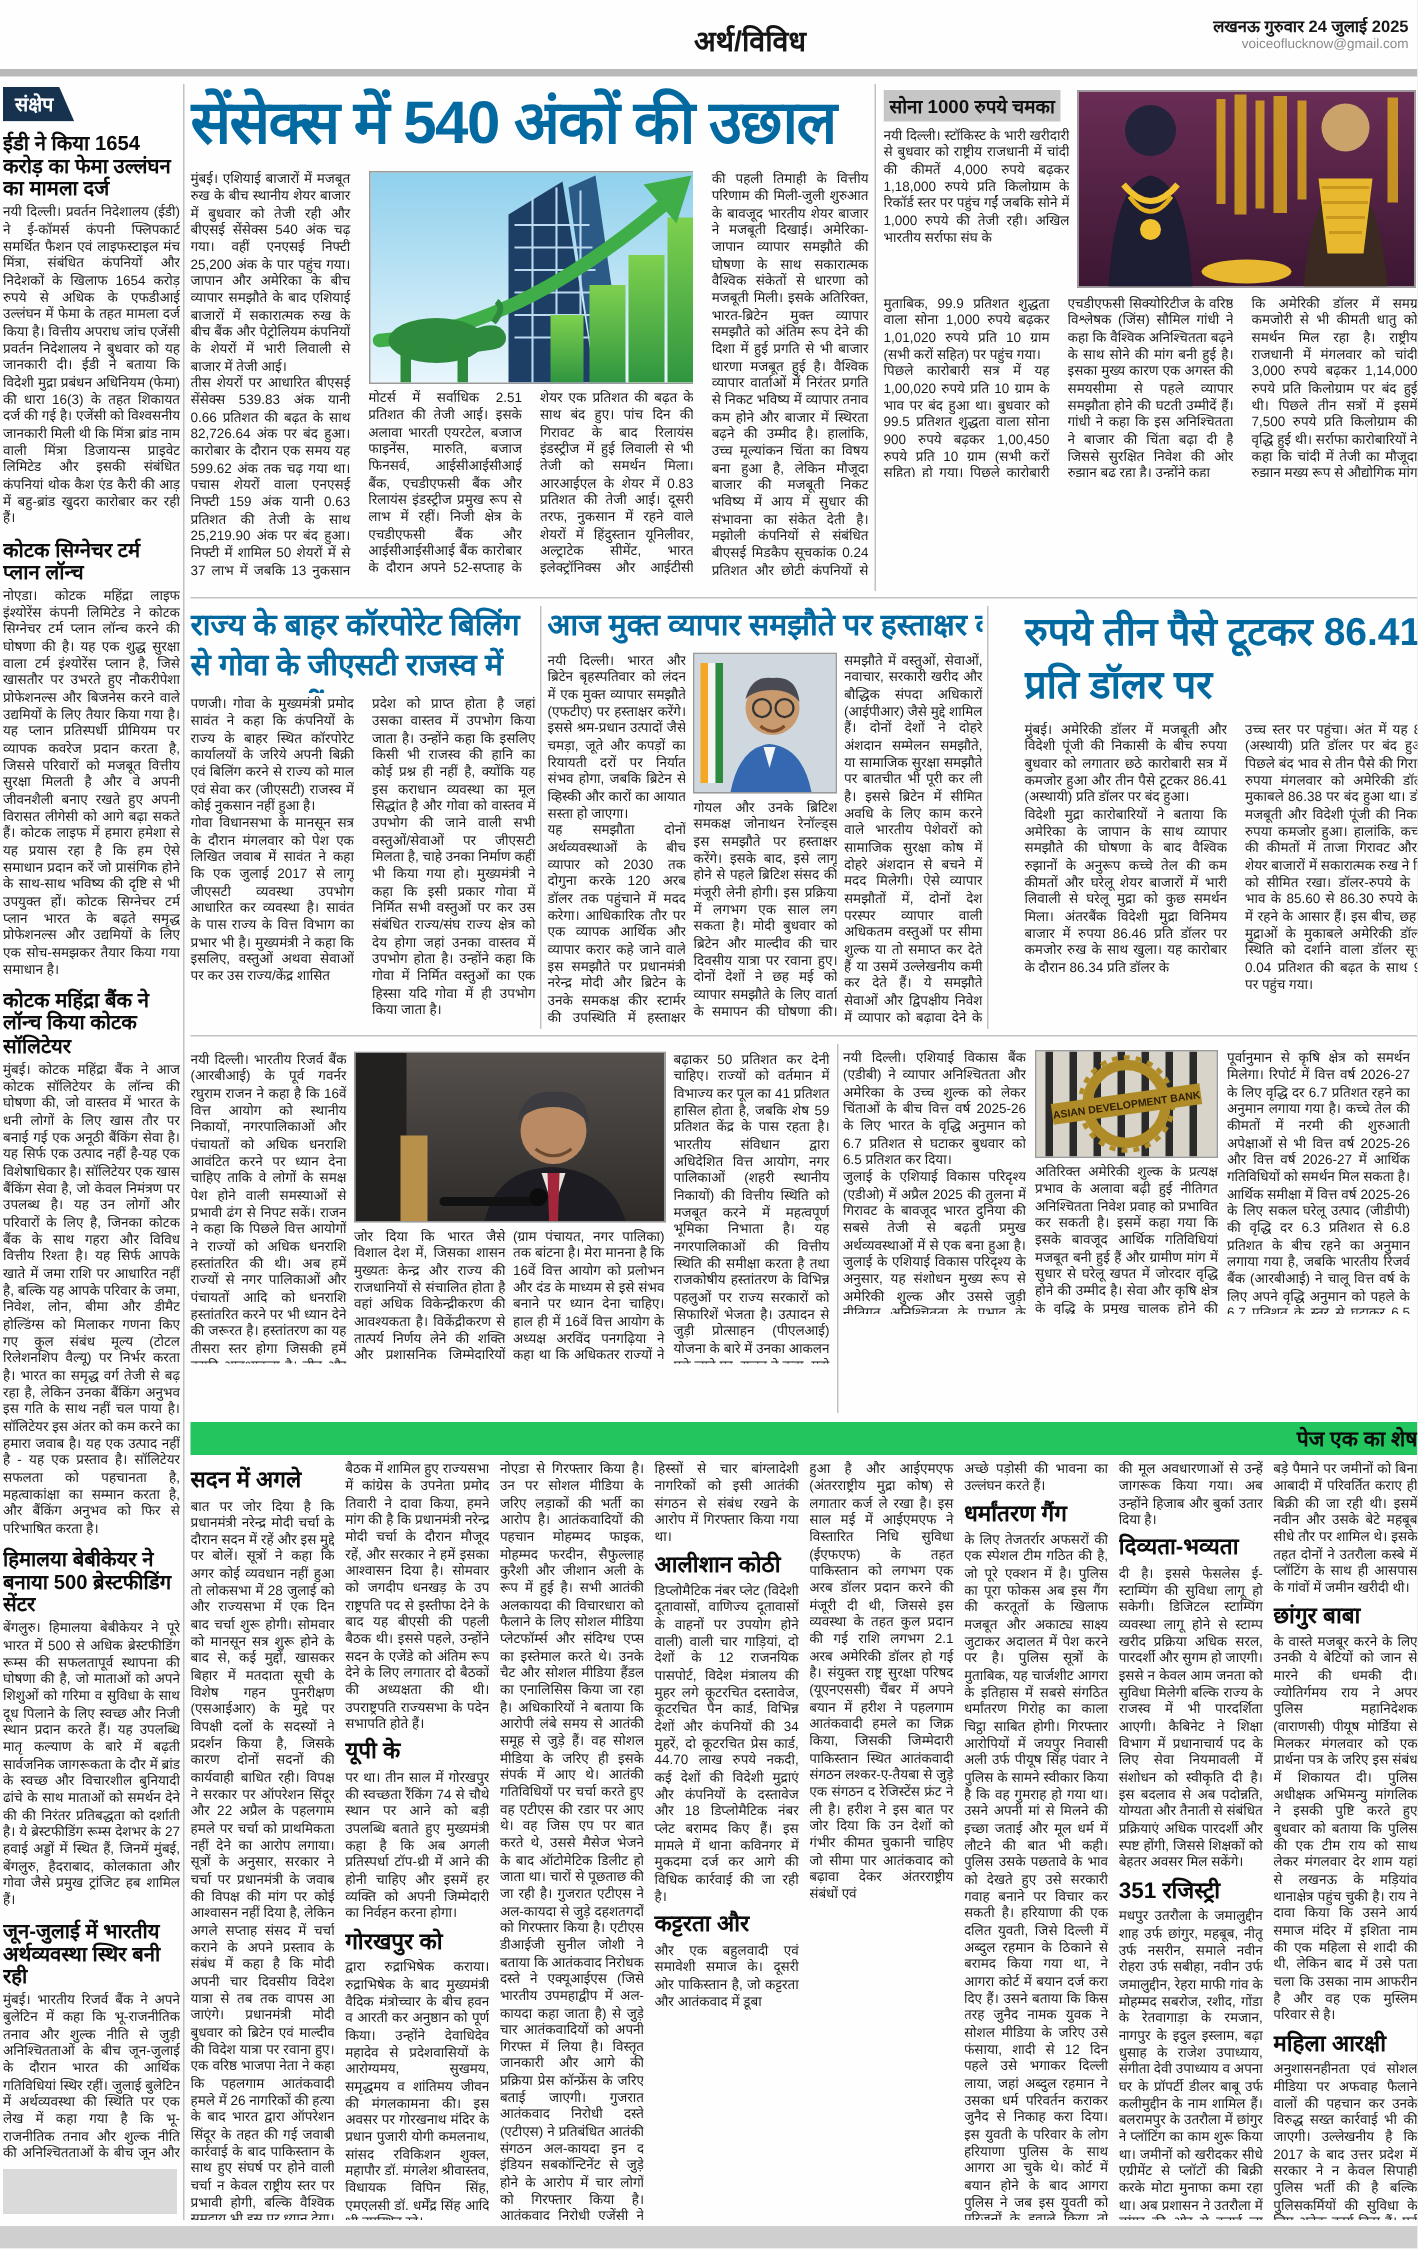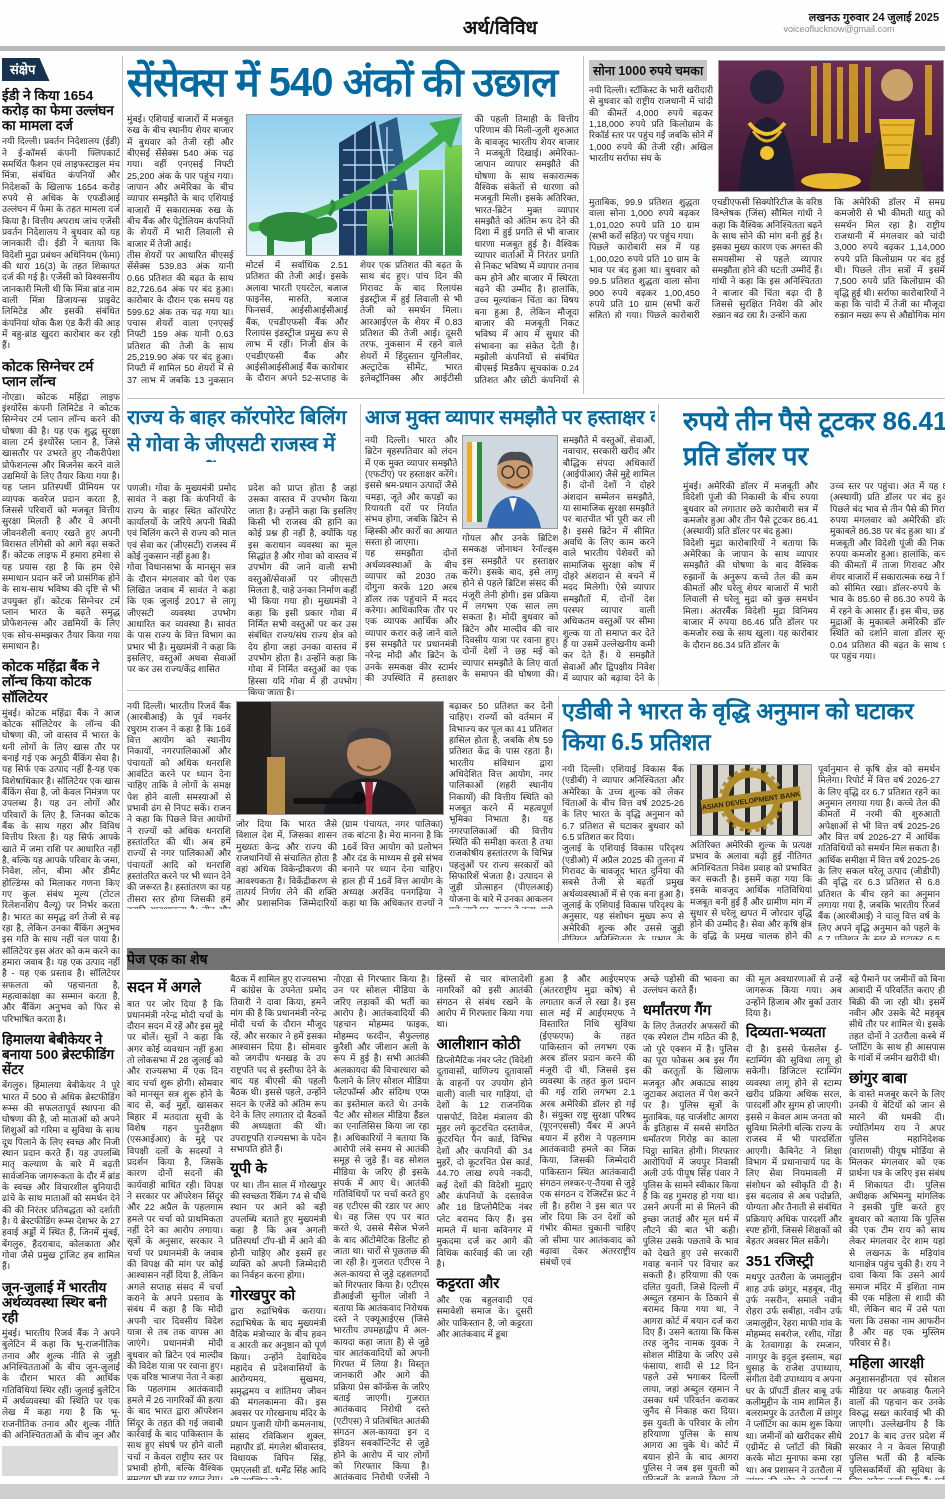--- a/index.html
+++ b/index.html
@@ -11,27 +11,27 @@
   .vrule{background:#c2c2c2;width:1px;position:absolute;}
   .hrule{background:#c2c2c2;height:1px;position:absolute;}
   .cols{display:flex;gap:12px;}
   .cols>div{overflow:hidden;}
   
   .mast-gray{color:#8f8f8f;}
   .pagenum{font-size:23px;font-weight:900;border-right:2px solid #333;padding-right:5px;}
   .masthead{font-size:27px;font-weight:900;letter-spacing:-0.5px;}
   .secname{font-size:19px;font-weight:900;}
   .dateline{font-size:11px;font-weight:700;text-align:right;}
-  .email{font-size:9px;color:#8a8a8a;text-align:center;}
+  .email{font-size:9px;color:#8a8a8a;text-align:right;}
   
   .brieftag{background:#16324f;color:#fff;font-size:13px;font-weight:800;padding:2px 14px 3px 8px;
             display:inline-block;clip-path:polygon(0 0,calc(100% - 10px) 0,100% 100%,0 100%);}
   .brief-h{font-size:13.5px;font-weight:900;line-height:1.12;margin:7px 0 3px;color:#0d0d0d;}
   
-  .band{background:#737373;color:#0b0b0b;font-weight:900;font-size:14px;text-align:left;line-height:22px;}
+  .band{background:#22c55e;color:#0b0b0b;font-weight:900;font-size:14px;text-align:right;line-height:22px;}
   .jcol{flex:1;overflow:hidden;}
   .jhead{font-size:15px;font-weight:900;line-height:1.1;margin:5px 0 3px;color:#0d0d0d;}
   .subhead{background:#c6c6c6;color:#111;font-weight:800;font-size:12.5px;padding:2px 4px;margin-bottom:4px;display:inline-block;text-align:center;}
   .photo{border:1px solid #9a9a9a;box-sizing:border-box;background:#ddd;}
   svg{display:block;}
 </style>
 </head>
 <body>
 
 <div class="page">
@@ -174,21 +174,21 @@
 पिछले कारोबारी सत्र में यह 1,00,020 रुपये प्रति 10 ग्राम के भाव पर बंद हुआ था। बुधवार को 99.5 प्रतिशत शुद्धता वाला सोना 900 रुपये बढ़कर 1,00,450 रुपये प्रति 10 ग्राम (सभी करों सहित) हो गया। पिछले कारोबारी सत्र में यह 99,550 रुपये प्रति 10 ग्राम पर बंद हुआ था।</div>
       <div class="body" style="width:114px;height:121px;">एचडीएफसी सिक्योरिटीज के वरिष्ठ विश्लेषक (जिंस) सौमिल गांधी ने कहा कि वैश्विक अनिश्चितता बढ़ने के साथ सोने की मांग बनी हुई है। इसका मुख्य कारण एक अगस्त की समयसीमा से पहले व्यापार समझौता होने की घटती उम्मीदें हैं। गांधी ने कहा कि इस अनिश्चितता ने बाजार की चिंता बढ़ा दी है जिससे सुरक्षित निवेश की ओर रुझान बढ़ रहा है। उन्होंने कहा</div>
       <div class="body" style="width:114px;height:121px;">कि अमेरिकी डॉलर में समग्र कमजोरी से भी कीमती धातु को समर्थन मिल रहा है। राष्ट्रीय राजधानी में मंगलवार को चांदी 3,000 रुपये बढ़कर 1,14,000 रुपये प्रति किलोग्राम पर बंद हुई थी। पिछले तीन सत्रों में इसमें 7,500 रुपये प्रति किलोग्राम की वृद्धि हुई थी। सर्राफा कारोबारियों ने कहा कि चांदी में तेजी का मौजूदा रुझान मुख्य रूप से औद्योगिक मांग से प्रेरित है।</div>
     </div>
   </section>
 
   <div class="hrule" style="left:127px;top:398px;width:818px;"></div>
 
   <section class="abs" style="left:127px;top:404px;width:230px;height:282px;">
     <div class="hline" style="font-size:20px;line-height:1.35;height:58px;overflow:hidden;">राज्य के बाहर कॉरपोरेट बिलिंग से गोवा के जीएसटी राजस्व में नुकसान नहीं</div>
-    <div class="cols" style="margin-top:21px;height:215px;">
+    <div class="cols" style="margin-top:2px;height:215px;">
       <div class="body" style="width:112px;height:215px;">पणजी। गोवा के मुख्यमंत्री प्रमोद सावंत ने कहा कि कंपनियों के राज्य के बाहर स्थित कॉरपोरेट कार्यालयों के जरिये अपनी बिक्री एवं बिलिंग करने से राज्य को माल एवं सेवा कर (जीएसटी) राजस्व में कोई नुकसान नहीं हुआ है।
 गोवा विधानसभा के मानसून सत्र के दौरान मंगलवार को पेश एक लिखित जवाब में सावंत ने कहा कि एक जुलाई 2017 से लागू जीएसटी व्यवस्था उपभोग आधारित कर व्यवस्था है। सावंत के पास राज्य के वित्त विभाग का प्रभार भी है। मुख्यमंत्री ने कहा कि इसलिए, वस्तुओं अथवा सेवाओं पर कर उस राज्य/केंद्र शासित</div>
       <div class="body" style="width:112px;height:215px;">प्रदेश को प्राप्त होता है जहां उसका वास्तव में उपभोग किया जाता है। उन्होंने कहा कि इसलिए किसी भी राजस्व की हानि का कोई प्रश्न ही नहीं है, क्योंकि यह इस कराधान व्यवस्था का मूल सिद्धांत है और गोवा को वास्तव में उपभोग की जाने वाली सभी वस्तुओं/सेवाओं पर जीएसटी मिलता है, चाहे उनका निर्माण कहीं भी किया गया हो। मुख्यमंत्री ने कहा कि इसी प्रकार गोवा में निर्मित सभी वस्तुओं पर कर उस संबंधित राज्य/संघ राज्य क्षेत्र को देय होगा जहां उनका वास्तव में उपभोग होता है। उन्होंने कहा कि गोवा में निर्मित वस्तुओं का एक हिस्सा यदि गोवा में ही उपभोग किया जाता है।</div>
     </div>
   </section>
 
   <div class="vrule" style="left:360px;top:404px;height:282px;"></div>
 
   <section class="abs" style="left:365px;top:404px;width:290px;height:282px;">
     <div class="hline" style="font-size:20px;line-height:1.3;white-space:nowrap;overflow:hidden;">आज मुक्त व्यापार समझौते पर हस्ताक्षर करेंगे भारत-ब्रिटेन</div>
@@ -260,21 +260,20 @@
           <div class="body" style="width:101px;height:90px;">(ग्राम पंचायत, नगर पालिका) तक बांटना है। मेरा मानना है कि 16वें वित्त आयोग को प्रलोभन और दंड के माध्यम से इसे संभव बनाने पर ध्यान देना चाहिए। हाल ही में 16वें वित्त आयोग के अध्यक्ष अरविंद पनगढ़िया ने कहा था कि अधिकतर राज्यों ने सिफारिश की है कि केंद्र को कर राजस्व वितरण में उनकी हिस्सेदारी</div>
         </div>
       </div>
       <div class="body" style="width:104px;height:208px;">बढ़ाकर 50 प्रतिशत कर देनी चाहिए। राज्यों को वर्तमान में विभाज्य कर पूल का 41 प्रतिशत हासिल होता है, जबकि शेष 59 प्रतिशत केंद्र के पास रहता है। भारतीय संविधान द्वारा अधिदेशित वित्त आयोग, नगर पालिकाओं (शहरी स्थानीय निकायों) की वित्तीय स्थिति को मजबूत करने में महत्वपूर्ण भूमिका निभाता है। यह नगरपालिकाओं की वित्तीय स्थिति की समीक्षा करता है तथा राजकोषीय हस्तांतरण के विभिन्न पहलुओं पर राज्य सरकारों को सिफारिशें भेजता है। उत्पादन से जुड़ी प्रोत्साहन (पीएलआई) योजना के बारे में उनका आकलन पूछे जाने पर, राजन ने कहा, मुझे नहीं लगता कि हमारे पास पीएलआई योजना का मूल्यांकन करने के लिए कोई ठोस सार्वजनिक आंकड़े हैं। उन्होंने कहा कि सभी सरकारी कार्यक्रमों की तरह इसमें भी कुछ सफलता मिली है।</div>
     </div>
   </section>
 
   <div class="vrule" style="left:558px;top:696px;height:246px;"></div>
 
   <section class="abs" style="left:562px;top:696px;width:383px;height:246px;">
-    <div class="hline" style="font-size:23px;line-height:1.35;height:64px;overflow:hidden;">एडीबी ने भारत के वृद्धि अनुमान को घटाकर किया 6.5 प्रतिशत</div>
     <div class="cols" style="margin-top:4px;height:176px;gap:6px;">
       <div class="body" style="width:122px;height:176px;">नयी दिल्ली। एशियाई विकास बैंक (एडीबी) ने व्यापार अनिश्चितता और अमेरिका के उच्च शुल्क को लेकर चिंताओं के बीच वित्त वर्ष 2025-26 के लिए भारत के वृद्धि अनुमान को 6.7 प्रतिशत से घटाकर बुधवार को 6.5 प्रतिशत कर दिया।
 जुलाई के एशियाई विकास परिदृश्य (एडीओ) में अप्रैल 2025 की तुलना में गिरावट के बावजूद भारत दुनिया की सबसे तेजी से बढ़ती प्रमुख अर्थव्यवस्थाओं में से एक बना हुआ है। जुलाई के एशियाई विकास परिदृश्य के अनुसार, यह संशोधन मुख्य रूप से अमेरिकी शुल्क और उससे जुड़ी नीतिगत अनिश्चितता के प्रभाव के कारण किया गया है। कम वैश्विक वृद्धि के प्रभावों और भारतीय निर्यात पर</div>
       <div style="width:122px;">
         <div class="photo" style="width:122px;height:72px;">
           <svg width="120" height="70" viewBox="0 0 120 70">
             <rect width="120" height="70" fill="#d8d4ca"></rect>
             <g fill="#2a2a2a">
                 <rect x="6" y="0" width="5" height="70"></rect>
                 <rect x="22" y="0" width="5" height="70"></rect>

